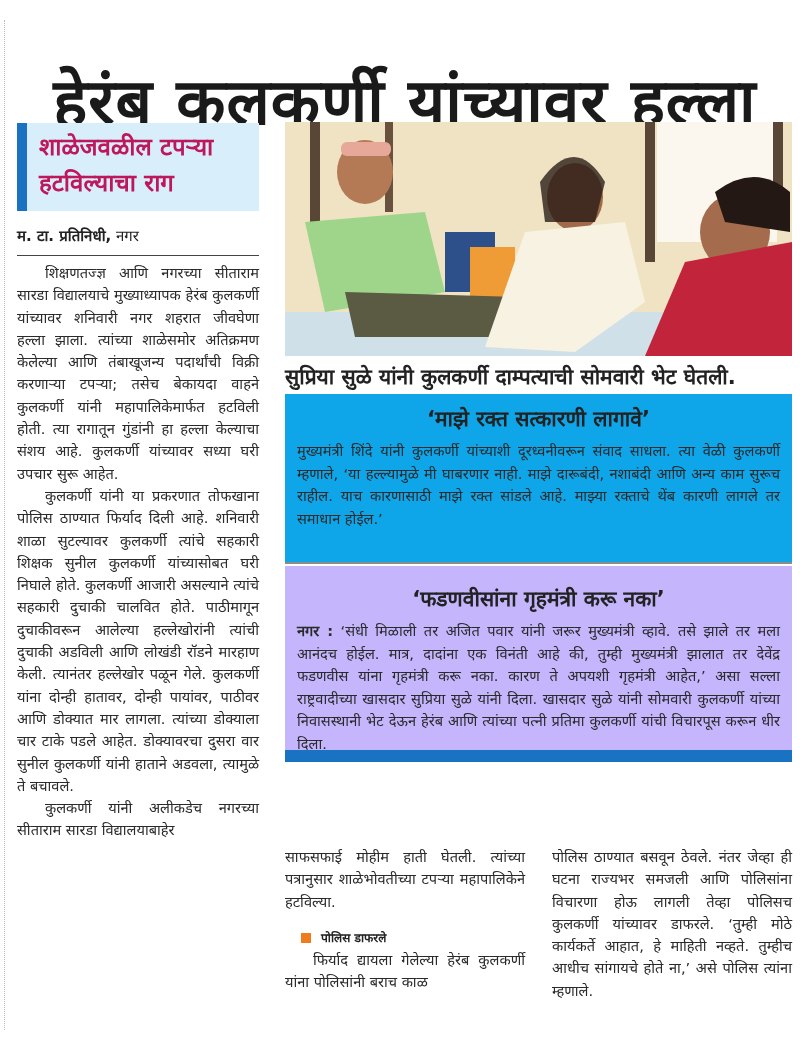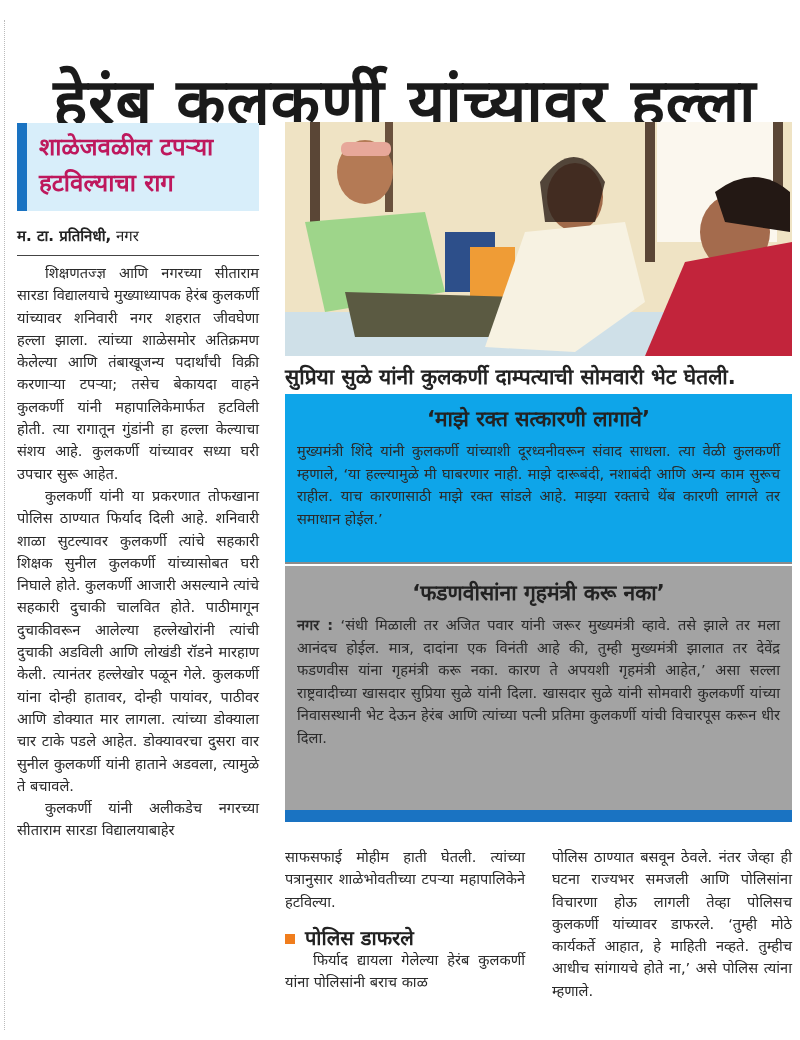--- a/index.html
+++ b/index.html
@@ -45,36 +45,36 @@
   .caption {
     position: absolute; left: 285px; top: 362px; width: 507px;
     font-size: 21px; font-weight: bold; color: #222; white-space: nowrap;
   }
   .box1 {
     position: absolute; left: 285px; top: 394px; width: 507px; height: 170px;
     background: #0ea5e9; box-sizing: border-box; padding: 8px 12px 0 12px;
     border-bottom: 2px solid #8b8b8b;
   }
   .box2 {
-    position: absolute; left: 285px; top: 566px; width: 507px; height: 256px;
-    background: #a3a3a3; box-sizing: border-box; padding: 10px 12px 0 12px;
+    position: absolute; left: 285px; top: 566px; width: 507px; height: 196px;
+    background: #c4b5fd; box-sizing: border-box; padding: 16px 12px 0 12px;
     border-bottom: 12px solid #1a73c2;
   }
   .box-title {
     font-size: 21px; font-weight: bold; text-align: center; color: #222;
     line-height: 34px; margin-bottom: 4px; white-space: nowrap;
   }
   .box-body {
     font-size: 14.6px; line-height: 22.5px; color: #2a2a2a; text-align: justify;
   }
   .box-body b { font-weight: bold; }
   .col2 { left: 285px; top: 846px; width: 240px; }
   .col3 { left: 552px; top: 846px; width: 240px; }
   .subhead {
-    margin-top: 14px; font-size: 20px; font-weight: bold; color: #222; line-height: 22px;
+    margin-top: 14px; font-size: 12px; font-weight: bold; color: #222; line-height: 22px; margin-left: 16px;
   }
   .bullet {
     display: inline-block; width: 10px; height: 10px; background: #f07d1d;
     margin-right: 10px; vertical-align: middle;
   }
 </style>
 </head>
 <body>
 
 <div class="left-rule"></div>

